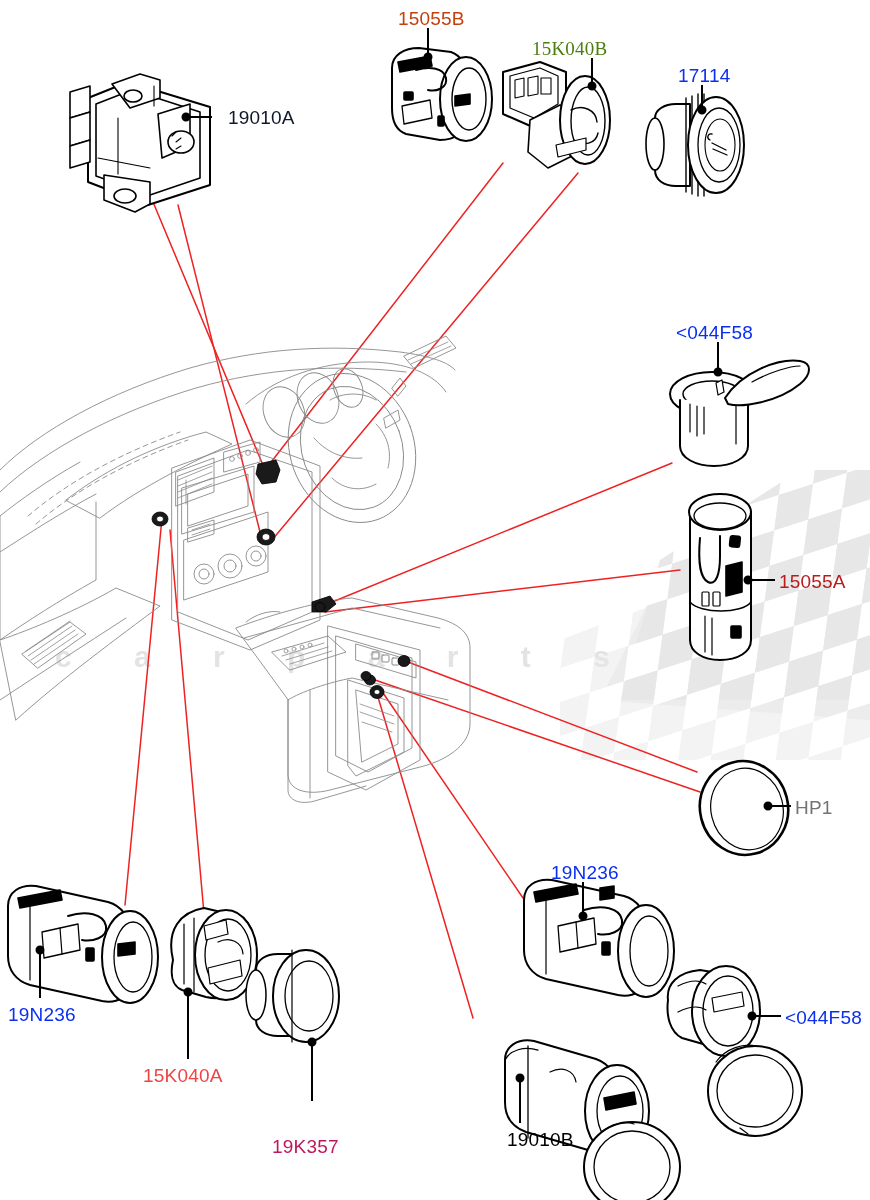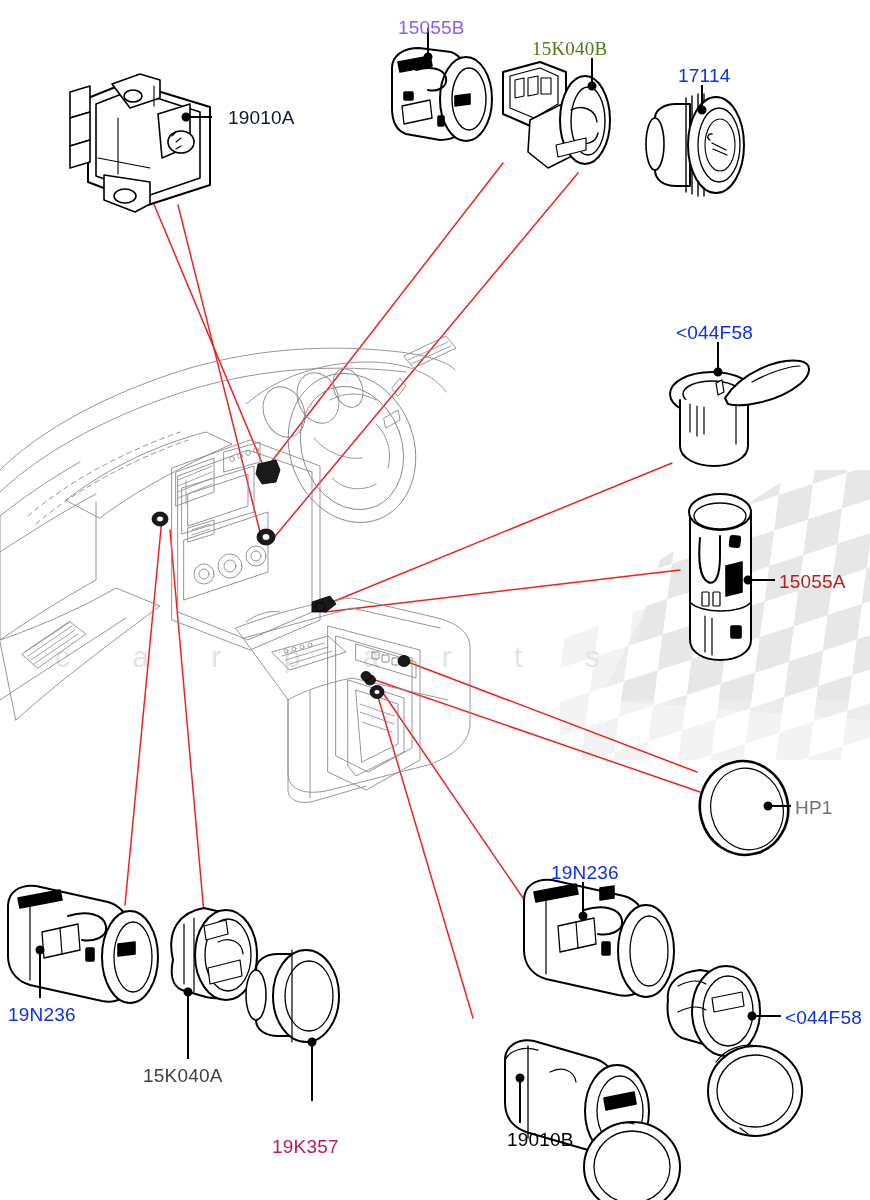--- a/index.html
+++ b/index.html
@@ -7,21 +7,21 @@
        font-family:"Liberation Sans","DejaVu Sans",sans-serif;}
   #stage{position:absolute;left:0;top:0;width:870px;height:1200px;}
   svg.layer{position:absolute;left:0;top:0;width:870px;height:1200px;}
   .lbl{position:absolute;color:#0a2fef;font-size:19px;letter-spacing:0.2px;
        white-space:nowrap;font-family:"Liberation Sans","DejaVu Sans",sans-serif;}
   .wm-scuderia{position:absolute;left:48px;top:524px;font-size:118px;
        font-weight:bold;color:#f6c9c9;letter-spacing:-2px;
        font-family:"Liberation Sans","DejaVu Sans",sans-serif;
        user-select:none;}
   .wm-carparts{position:absolute;left:55px;top:640px;font-size:30px;
-       color:#e3e3e3;letter-spacing:27px;font-weight:normal;
+       color:#e3e3e3;letter-spacing:27px;font-weight:bold;
        font-family:"Liberation Sans","DejaVu Sans",sans-serif;user-select:none;}
 </style>
 </head>
 <body>
 
 <div id="stage">
 
   <div class="wm-carparts">c a r   p a r t s</div>
 
   <svg class="layer" viewBox="0 0 870 1200">
@@ -409,26 +409,26 @@
 
       <line x1="781" y1="1016" x2="752" y2="1016"></line>
       <circle cx="752" cy="1016" r="3.5"></circle>
 
       <line x1="520" y1="1123" x2="520" y2="1078"></line>
       <circle cx="520" cy="1078" r="3.5"></circle>
     </g>
   </svg>
 
   <div class="lbl" style="left: 228px; top: 107px; color: #0f172a;">19010A</div>
-  <div class="lbl" style="left: 398px; top: 8px; color: #8b5cf6; margin-top: 9px;">15055B</div>
+  <div class="lbl" style="left: 398px; top: 8px; color: #c2410c;">15055B</div>
   <div class="lbl" style="left: 532px; top: 38px; color: #4d7c0f; font-family: Liberation Serif, serif;">15K040B</div>
   <div class="lbl" style="left: 678px; top: 65px; color: rgb(10, 47, 239);">17114</div>
   <div class="lbl" style="left: 676px; top: 322px; color: rgb(10, 47, 239);">&lt;044F58</div>
   <div class="lbl" style="left: 779px; top: 571px; color: #b91c1c;">15055A</div>
   <div class="lbl" style="left: 795px; top: 797px; color: #737373;">HP1</div>
   <div class="lbl" style="left: 8px; top: 1004px; color: rgb(10, 47, 239);">19N236</div>
-  <div class="lbl" style="left: 143px; top: 1065px; color: #404040;">15K040A</div>
+  <div class="lbl" style="left: 143px; top: 1065px; color: #ef4444;">15K040A</div>
   <div class="lbl" style="left: 272px; top: 1136px; color: #be185d;">19K357</div>
   <div class="lbl" style="left: 551px; top: 862px; color: rgb(10, 47, 239);">19N236</div>
   <div class="lbl" style="left: 785px; top: 1007px; color: rgb(10, 47, 239);">&lt;044F58</div>
   <div class="lbl" style="left: 507px; top: 1129px; color: #000000;">19010B</div>
 
 </div>
 
 </body></html>

